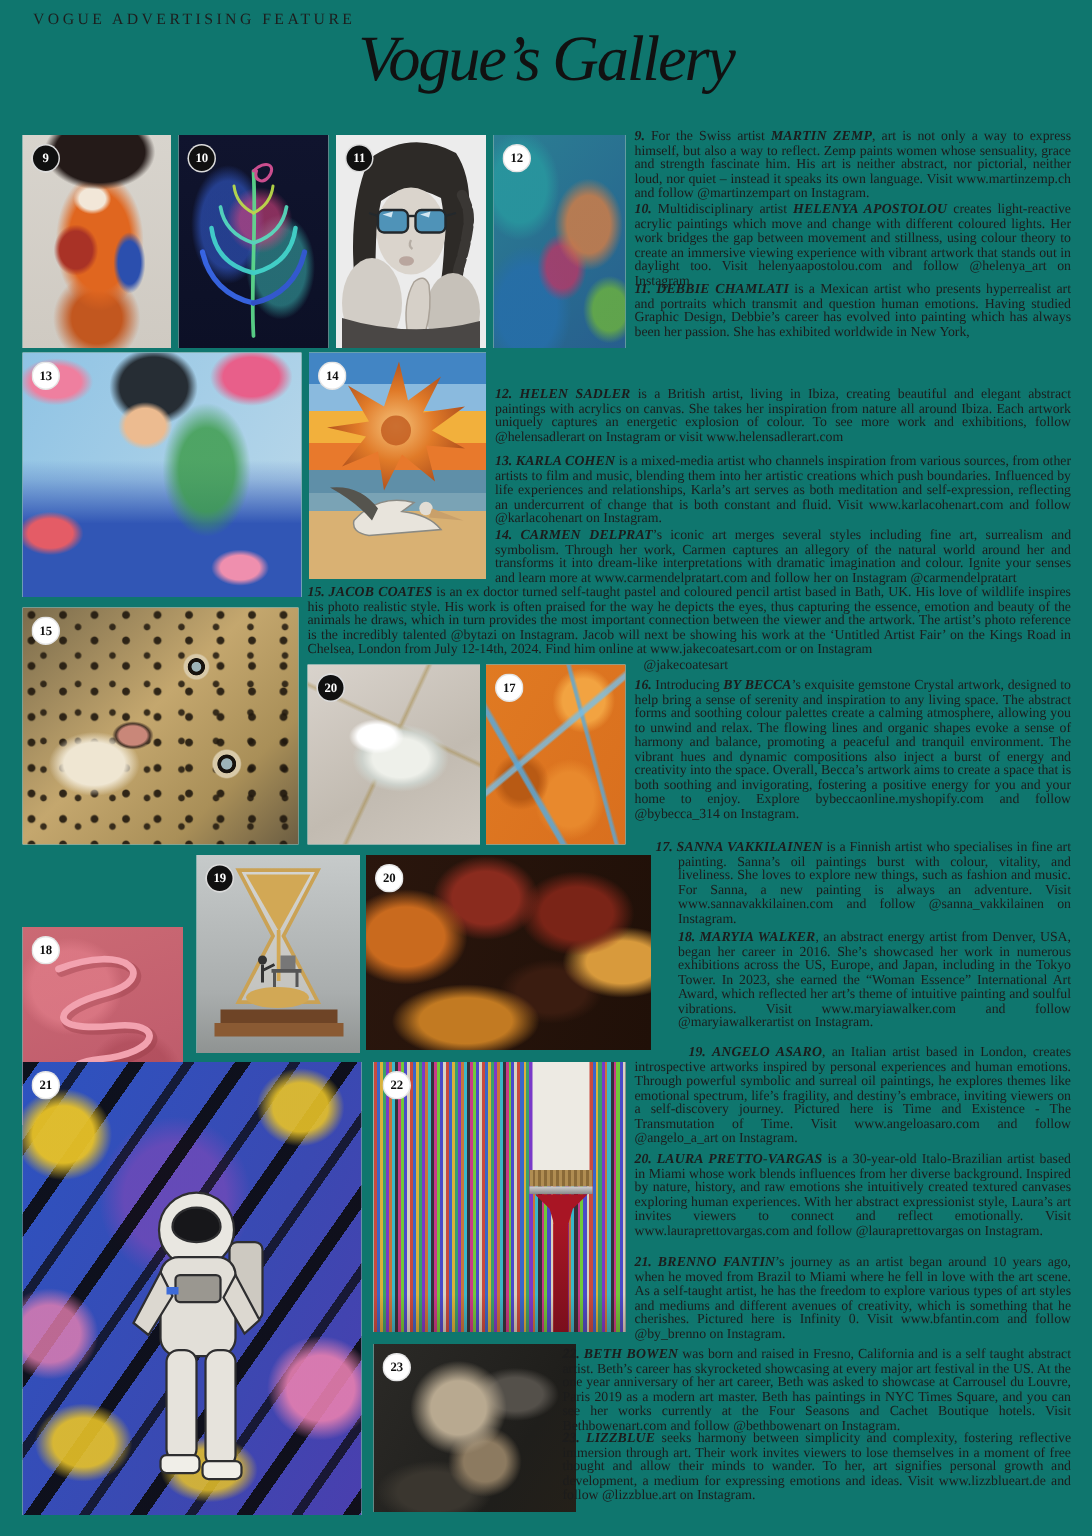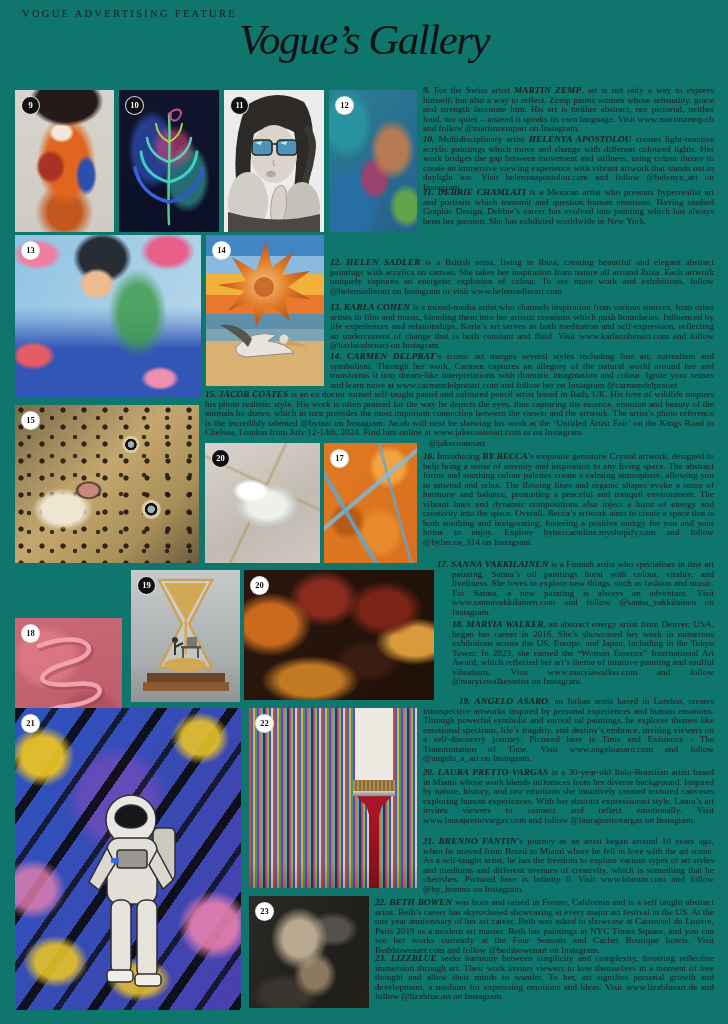--- a/index.html
+++ b/index.html
@@ -46,21 +46,21 @@
   .a13{left:15px; top:235px;width:186px;height:163px;}
   .a14{left:206px;top:235px;width:118px;height:151px;}
   .a15{left:15px; top:405px;width:184px;height:158px;}
   .a16{left:205px;top:443px;width:115px;height:120px;}
   .a17{left:324px;top:443px;width:93px; height:120px;}
   .a18{left:15px; top:570px;width:107px;height:132px;margin-top:48px;}
   .a19{left:131px;top:570px;width:109px;height:132px;}
   .a20{left:244px;top:570px;width:190px;height:130px;}
   .a21{left:15px; top:708px;width:226px;height:302px;}
   .a22{left:249px;top:708px;width:168px;height:180px;}
-  .a23{left:249px;top:896px;width:120px;height:112px;}
+  .a23{left:249px;top:896px;width:120px;height:112px;padding-left:15px;}
   
   .c9{background:
     radial-gradient(ellipse 55% 26% at 52% 8%, #241a18 0 55%, rgba(36,26,24,0) 68%),
     radial-gradient(ellipse 16% 9% at 47% 30%, #f2e7d8 0 55%, rgba(242,231,216,0) 80%),
     radial-gradient(ellipse 20% 16% at 36% 54%, #a93226 0 55%, rgba(169,50,38,0) 75%),
     radial-gradient(ellipse 15% 20% at 72% 60%, #2b4fae 0 50%, rgba(43,79,174,0) 72%),
     radial-gradient(ellipse 40% 44% at 52% 50%, #e0661f 0 52%, rgba(224,102,31,0) 74%),
     radial-gradient(ellipse 42% 30% at 50% 86%, #c2571f 0 40%, rgba(194,87,31,0) 70%),
     linear-gradient(#d8d4cd,#cfcac2);}
   .c10{background:

